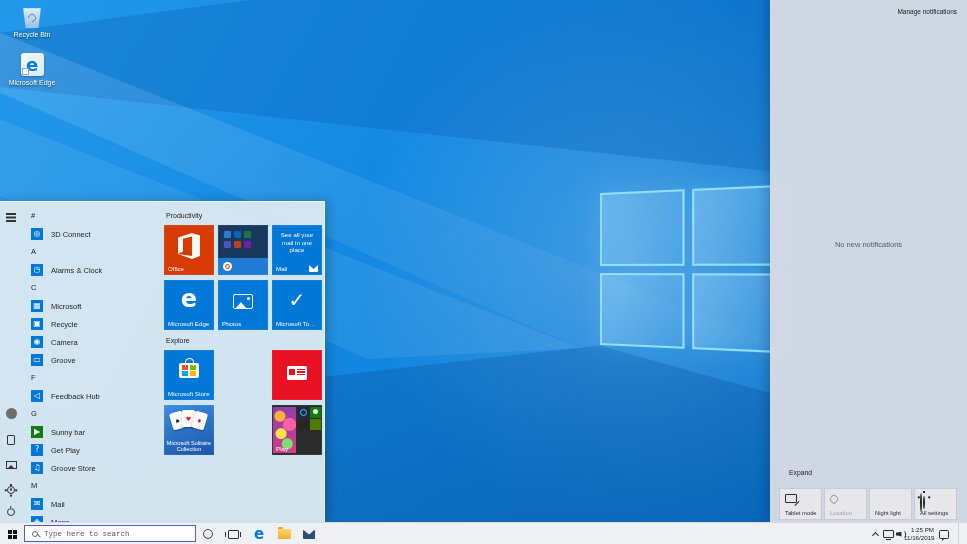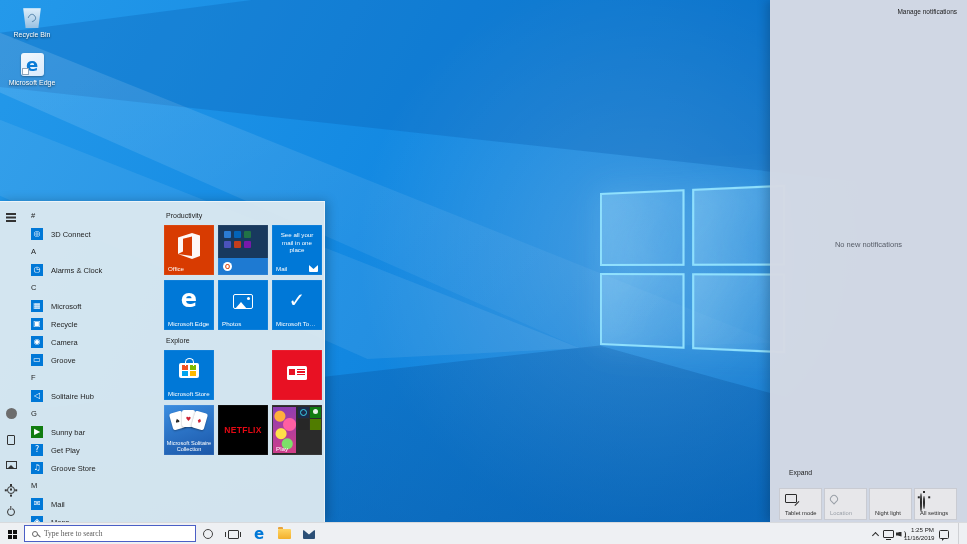--- a/index.html
+++ b/index.html
@@ -110,21 +110,21 @@
   .qi-all-settings::after{content:"";position:absolute;left:2.2px;top:-2.6px;width:2px;height:2px;background:#2b2b2b;box-shadow:0 10.6px 0 #2b2b2b,-5.2px 5.3px 0 #2b2b2b,5.2px 5.3px 0 #2b2b2b}
 
   
   .taskbar{position:absolute;left:0;bottom:0;width:100%;height:22px;background:#eef0f3;border-top:1px solid #d8dadd;z-index:30}
   .tb-start{position:absolute;left:0;top:0;width:24px;height:22px;display:flex;align-items:center;justify-content:center}
   .winlogo{display:grid;grid-template-columns:4px 4px;grid-template-rows:4px 4px;gap:1px}
   .winlogo i{background:#0f0f0f;display:block}
   .searchbox{position:absolute;left:24px;top:2px;width:172px;height:17px;background:#fff;border:1px solid #4b5fc6;display:flex;align-items:center;gap:6px;padding-left:7px}
   .mag{width:6px;height:6px;border:1.2px solid #666;border-radius:50%;position:relative;flex:none}
   .mag::after{content:"";position:absolute;width:3.5px;height:1.2px;background:#666;transform:rotate(45deg);right:-3px;bottom:-1px}
-  .searchbox input{border:none;outline:none;background:transparent;font-size:7.5px;color:#444;width:130px;font-family:Liberation Serif, serif}
+  .searchbox input{border:none;outline:none;background:transparent;font-size:7.5px;color:#444;width:130px;font-family:Liberation Mono, monospace}
   .searchbox input::placeholder{color:#5a5a5a;opacity:1}
   .tb-btn{position:absolute;top:0;width:24px;height:22px;display:flex;align-items:center;justify-content:center}
   .cort{width:10px;height:10px;border:1.8px solid #444;border-radius:50%}
   .tv{width:11px;height:9px;border:1.3px solid #333;border-radius:1px;position:relative}
   .tv::before{content:"";position:absolute;left:-3.5px;top:1.5px;width:1.3px;height:5px;background:#333}
   .tv::after{content:"";position:absolute;right:-3.5px;top:1.5px;width:1.3px;height:5px;background:#333}
   .e-blue{color:#0078d7;font-weight:bold;font-size:15px;line-height:15px;font-family:"DejaVu Sans",sans-serif}
   .fold{width:13px;height:10px;background:linear-gradient(#ffd564,#f3b02c);border-radius:1px;position:relative}
   .fold::before{content:"";position:absolute;top:-2px;left:0;width:5px;height:2px;background:#e8a33d;border-radius:1px 1px 0 0}
   .mailtb{width:12px;height:9px;background:#2b4f76;border-radius:1px;position:relative;overflow:hidden}
@@ -214,21 +214,21 @@
         <span class="app-ico" style="background: rgb(0, 120, 215);">◉</span>
         <span class="app-label">Camera</span>
       </div>
       <div class="app-row">
         <span class="app-ico" style="background: rgb(0, 120, 215);">▭</span>
         <span class="app-label">Groove</span>
       </div>
       <div class="app-header">F</div>
       <div class="app-row">
         <span class="app-ico" style="background: rgb(0, 120, 215);">◁</span>
-        <span class="app-label">Solitaire Hub</span>
+        <span class="app-label">Feedback Hub</span>
       </div>
       <div class="app-header">G</div>
       <div class="app-row">
         <span class="app-ico" style="background: rgb(16, 124, 16);">▶</span>
         <span class="app-label">Sunny bar</span>
       </div>
       <div class="app-row">
         <span class="app-ico" style="background: rgb(0, 120, 215);">?</span>
         <span class="app-label">Get Play</span>
       </div>
@@ -301,23 +301,20 @@
         </span>
       </div>
       <div class="tile t-solitaire" style="left: 164px; top: 202.5px;">
         <span class="cards">
           <span class="card c1">♠</span>
           <span class="card c2">♥</span>
           <span class="card c3">♦</span>
         </span>
         <span class="tlabel">Microsoft Solitaire Collection</span>
       </div>
-      <div class="tile t-netflix" style="left: 218px; top: 202.5px; background: rgb(0, 0, 0);">
-        <span class="nfx" style="color:#e50914">NETFLIX</span>
-      </div>
       <div class="tile t-play" style="left: 272px; top: 202.5px;">
         <span class="candy"></span>
         <i class="pmini pm0" style="background:#1c2b4a"></i>
         <i class="pmini pm1" style="background:#107c10"></i>
         <i class="pmini pm2" style="background:#272727"></i>
         <i class="pmini pm3" style="background:#507c00"></i>
         <span class="tlabel">Play</span>
       </div>
     </div>
 </div>

